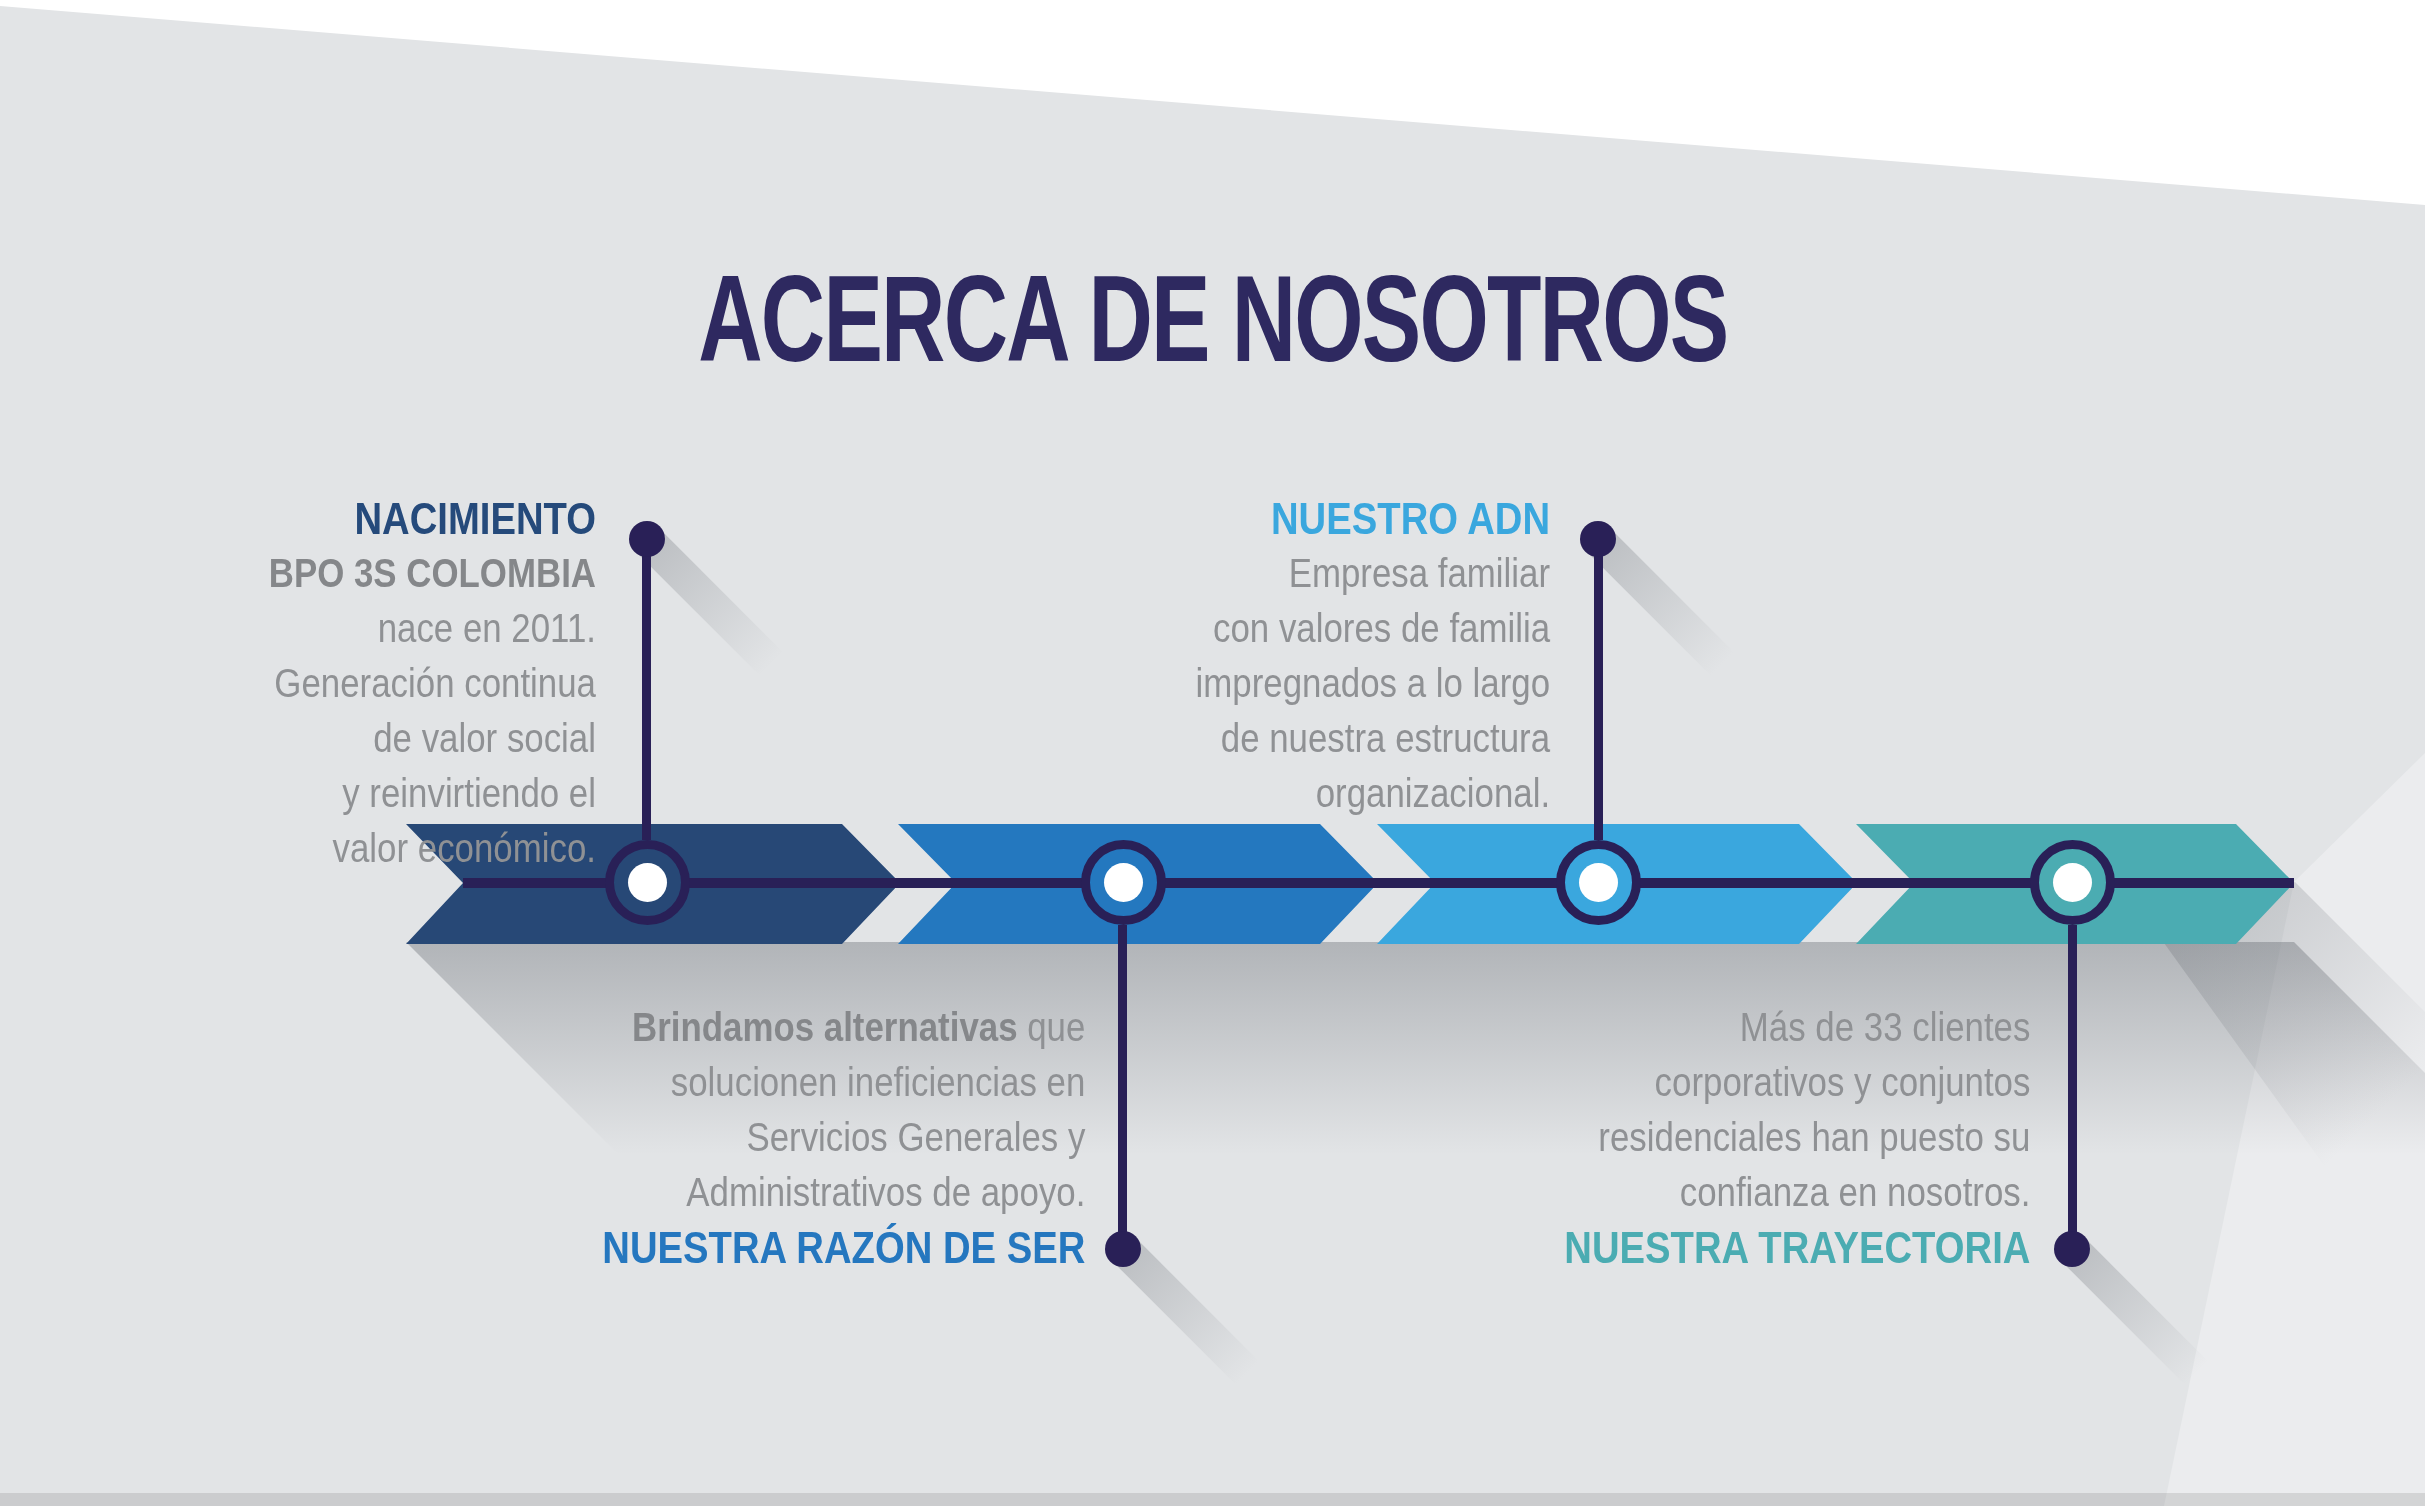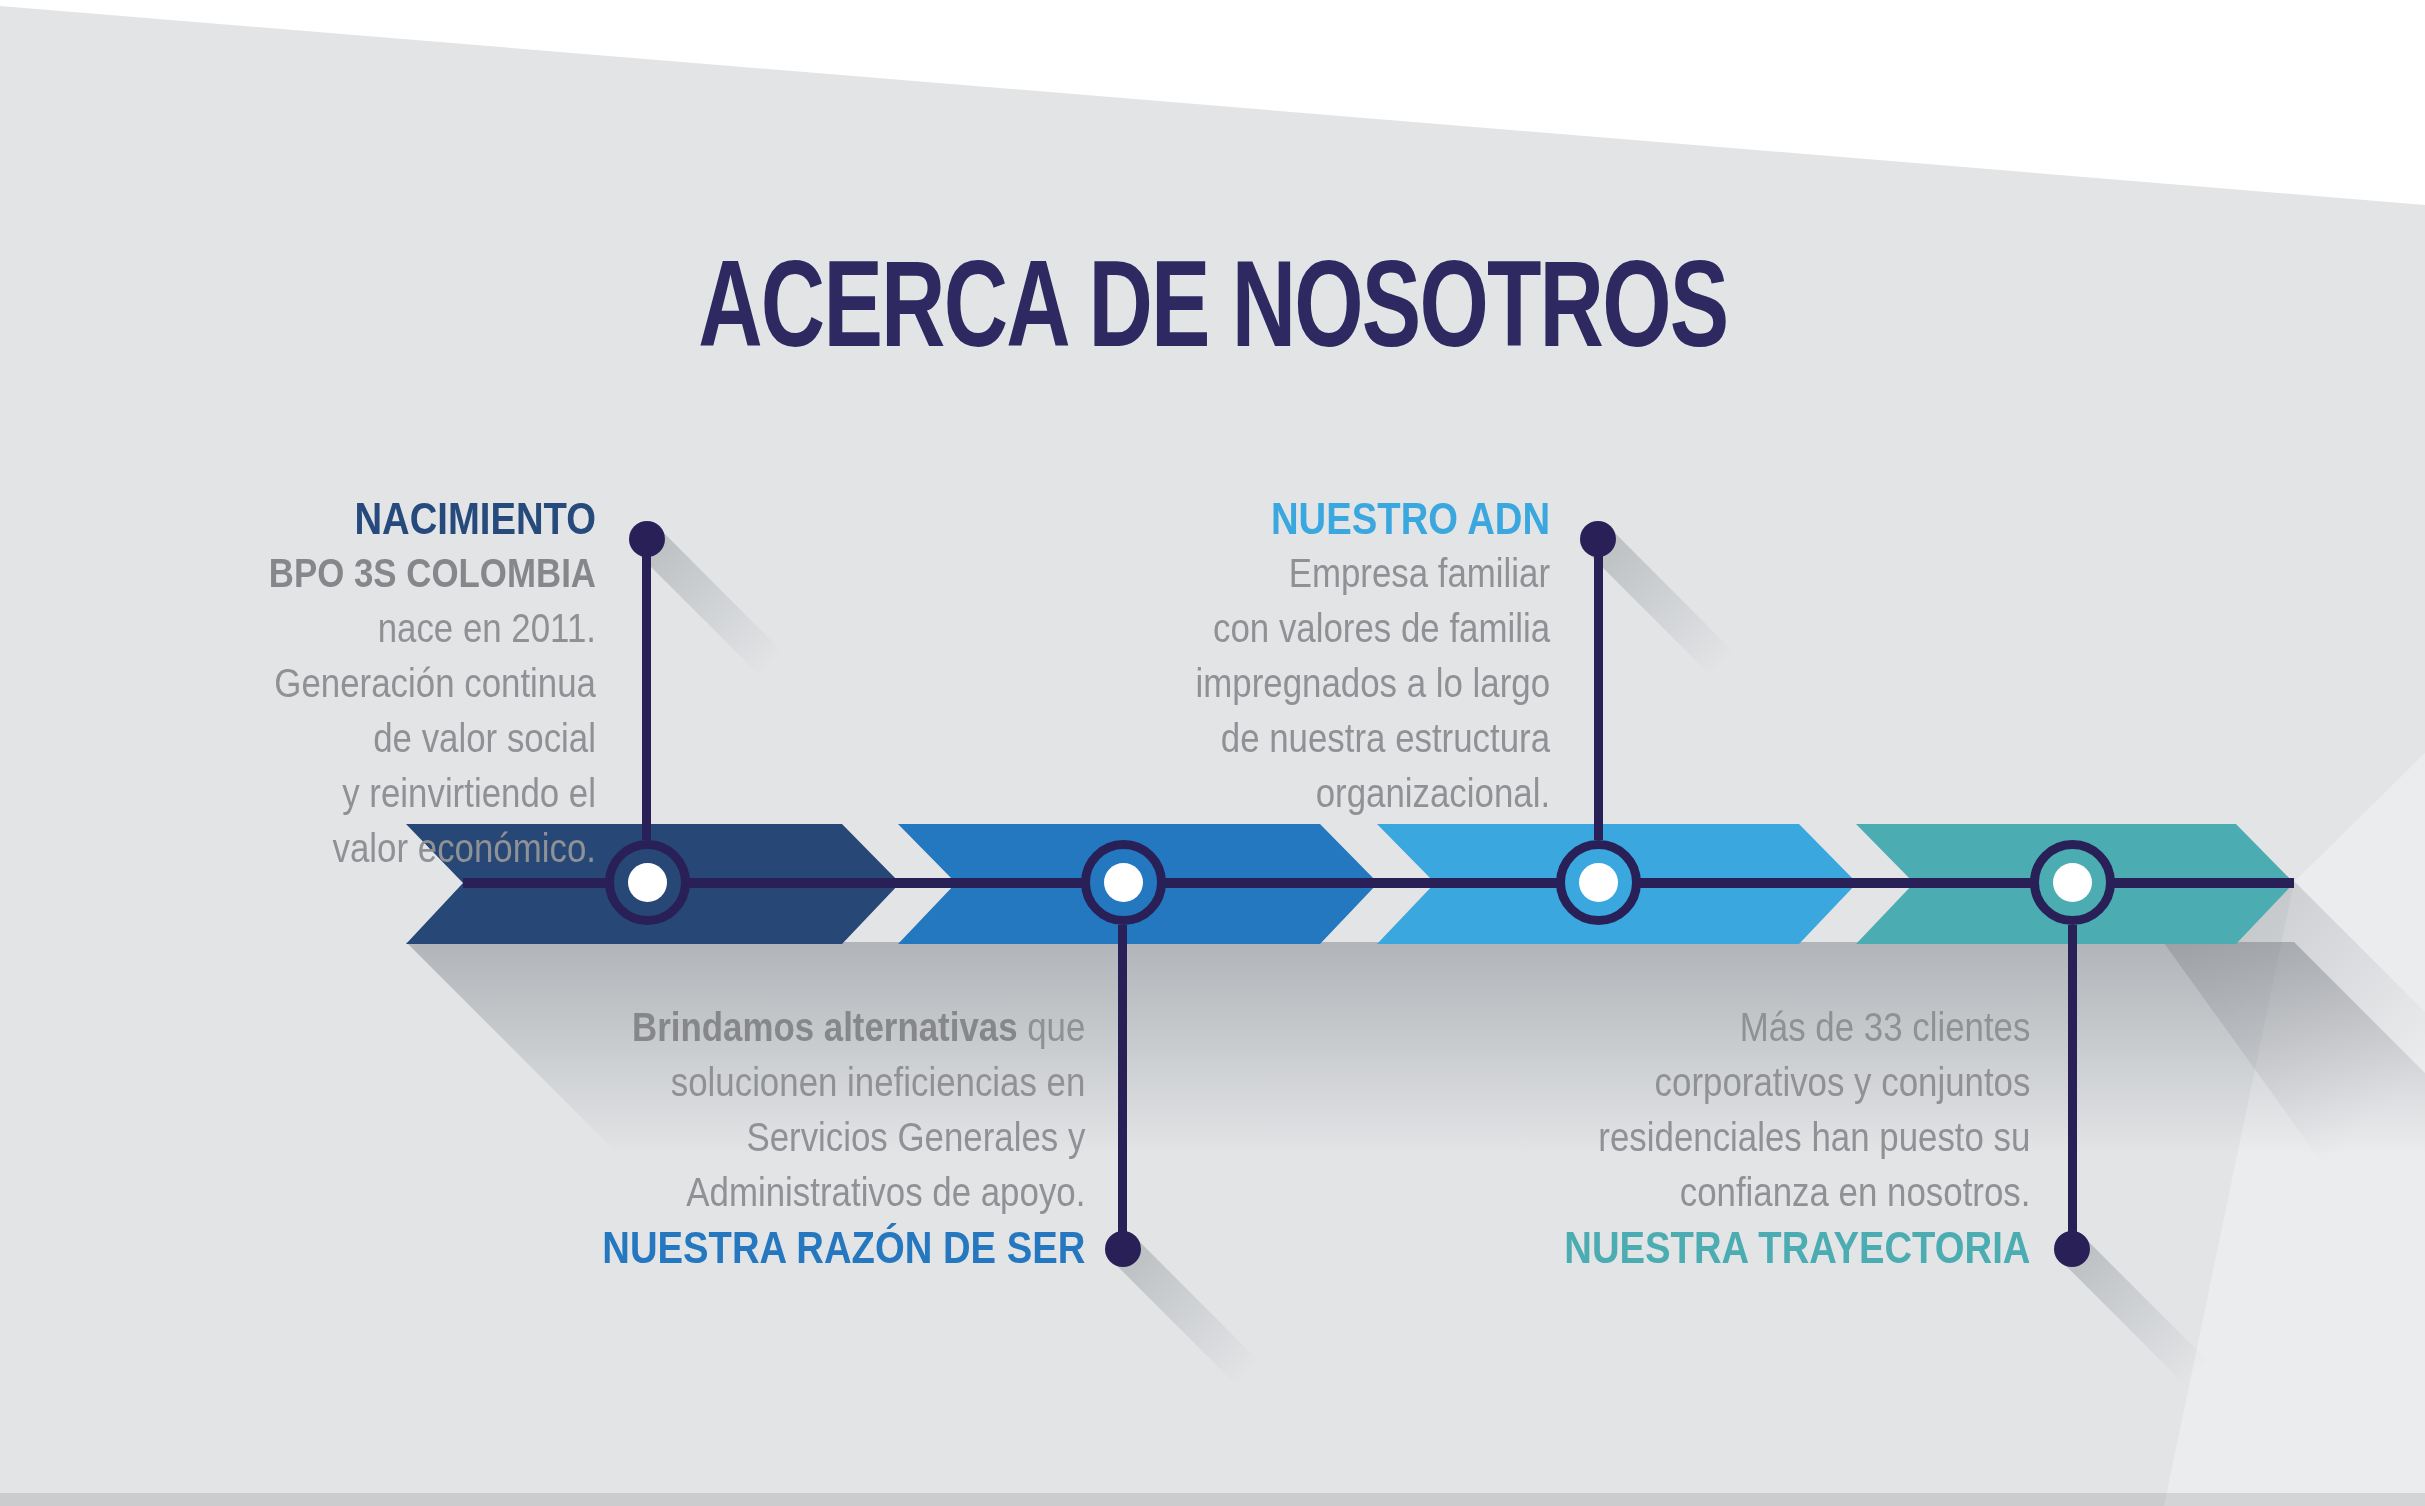--- a/index.html
+++ b/index.html
@@ -65,21 +65,21 @@
   .node-1{left:605px;}  .node-2{left:1081px;}  .node-3{left:1556px;}  .node-4{left:2030px;}
   .enddot{
     position:absolute;width:36px;height:36px;border-radius:50%;
     background:var(--line,#292057);
   }
   .dot-1{left:629px;top:521px;}
   .dot-3{left:1580px;top:521px;}
   .dot-2{left:1105px;top:1231px;}
   .dot-4{left:2054px;top:1231px;}
   
-  .title-wrap{position:absolute;left:0;top:234px;width:100%;text-align:center;}
+  .title-wrap{position:absolute;left:0;top:249px;width:100%;text-align:center;}
   .title{
     display:inline-block;font-size:122px;font-weight:bold;letter-spacing:-2.4px;
     color:var(--title,#2E2960);transform:scaleX(0.73);transform-origin:center top;
     white-space:nowrap;
   }
   
   .m-text{
     position:absolute;text-align:right;line-height:55px;white-space:nowrap;
     transform:scaleX(0.85);transform-origin:top right;
   }

